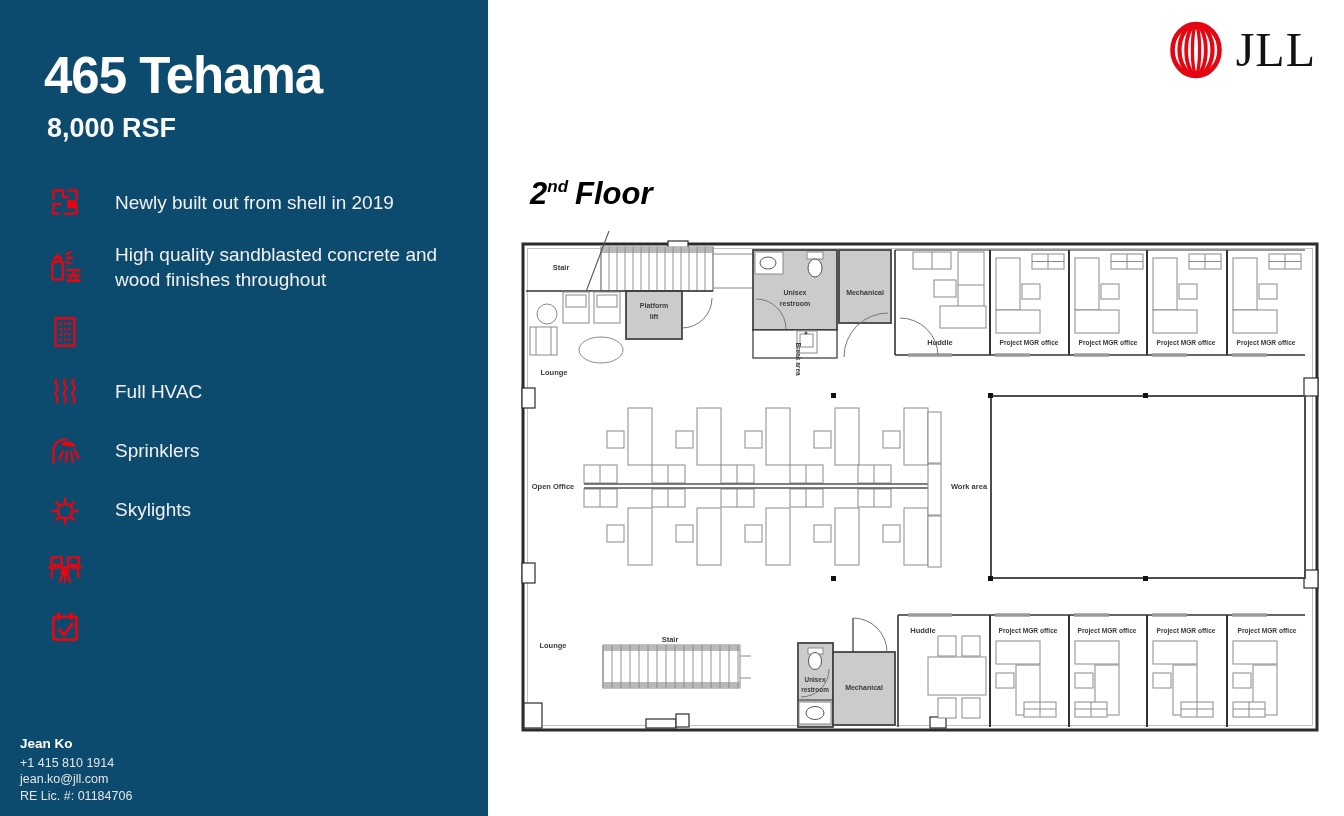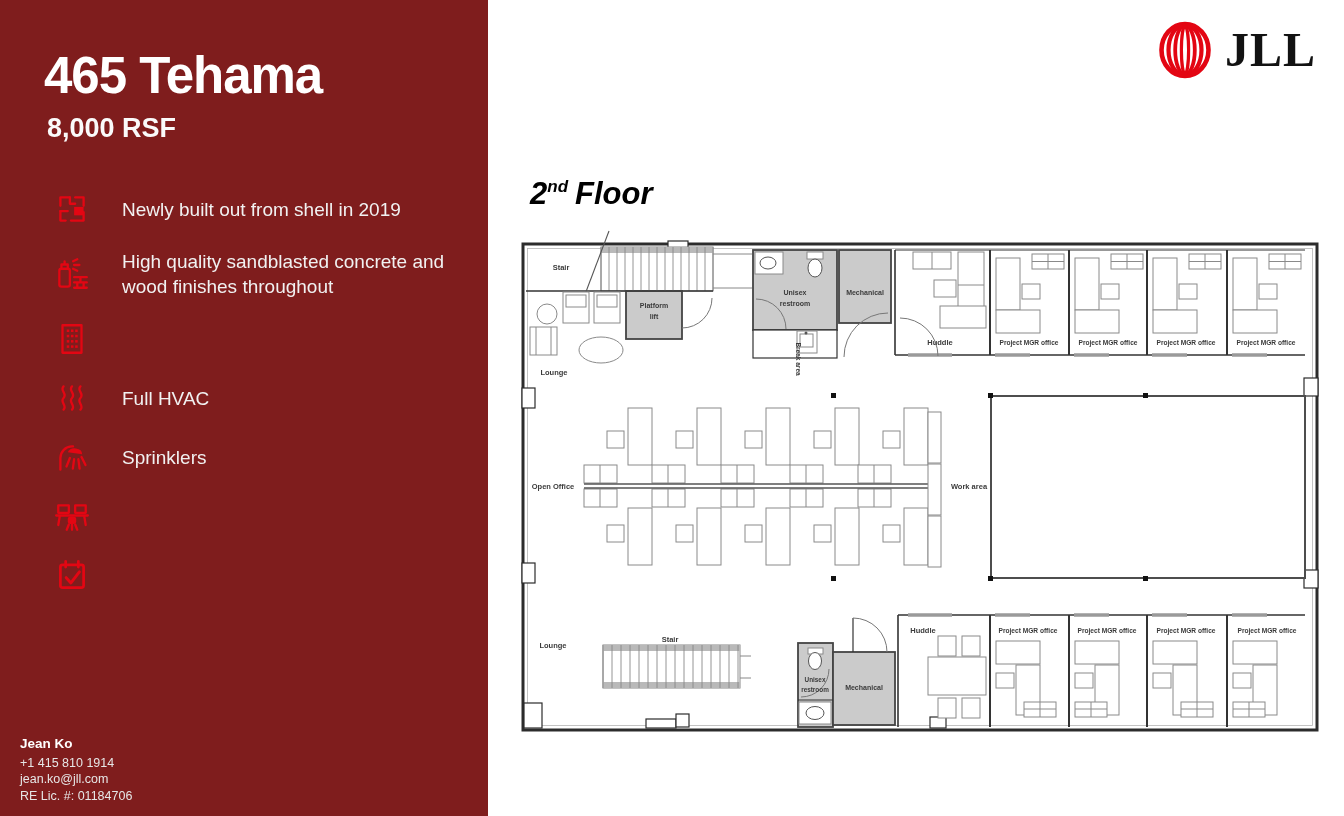--- a/index.html
+++ b/index.html
@@ -1,32 +1,32 @@
 <!DOCTYPE html>
 <html><head>
 <meta charset="utf-8">
 <style>
   html,body{margin:0;padding:0;background:#888;}
   .page{position:relative;width:1344px;height:816px;background:#ffffff;overflow:hidden;
         font-family:"Liberation Sans",sans-serif;margin:0 auto;}
   
-  .sidebar{position:absolute;left:0;top:0;bottom:0;width:488px;background:#7f1d1d;color:#fff;}
+  .sidebar{position:absolute;left:0;top:0;bottom:0;width:488px;background:#0c4a6e;color:#fff;}
   .title{position:absolute;left:44px;top:46px;font-size:51px;font-weight:700;letter-spacing:-1px;color:#fff;margin:0;}
   .rsf{position:absolute;left:47px;top:113px;font-size:27px;font-weight:700;color:#fafafa;}
-  .features{position:absolute;left:0;top:183px;margin:7px;padding:0;list-style:none;display:flex;flex-direction:column;gap:21px;width:100%;}
+  .features{position:absolute;left:0;top:183px;margin:0;padding:0;list-style:none;display:flex;flex-direction:column;gap:21px;width:100%;}
   .feat{display:flex;align-items:center;}
   .ficon{width:38px;height:38px;margin-left:46px;flex:none;}
   .ficon svg{width:100%;height:100%;display:block;}
   .ftext{margin-left:31px;font-size:19px;line-height:25px;color:#f1f1f1;max-width:335px;}
   .contact{position:absolute;left:20px;bottom:12px;font-size:12.5px;line-height:16.5px;color:#e6e6e6;}
   .c-name{font-weight:700;font-size:13.5px;margin-bottom:2px;color:#fff;}
   
   .logo{position:absolute;right:28px;top:20px;display:flex;align-items:center;gap:10px;}
   .logo-mark{width:60px;height:60px;}
-  .logo-text{font-family:"Liberation Serif",serif;font-weight:700;font-size:48px;color:#121212;letter-spacing:1px;line-height:1;}
+  .logo-text{font-family:"Liberation Serif",serif;font-weight:400;font-size:48px;color:#121212;letter-spacing:1px;line-height:1;}
   .floor-title{position:absolute;left:530px;top:176px;font-size:31px;font-weight:700;margin:0;}
   .floor-title sup{font-size:17px;position:relative;top:-1px;vertical-align:super;}
   .floor-word{margin-left:7px;}
   #plan{position:absolute;left:515px;top:225px;width:815px;height:515px;}
   #plan text{font-family:"Liberation Sans",sans-serif;}
 </style>
 </head>
 <body>
 
 <div class="page">
@@ -89,20 +89,29 @@
         </li>
         <li class="feat">
           <span class="ficon" style="color: rgb(227, 6, 19);">
             <svg viewBox="0 0 36 36" fill="none" stroke="currentColor" stroke-width="2.2" stroke-linecap="round" stroke-linejoin="round">
               <path d="M7,30 V19 a11,11 0 0 1 11,-11 h1"></path>
               <path d="M14,13.5 a7,5.5 0 0 1 13.6,1.8 z" fill="currentColor" stroke="none"></path>
               <path d="M16,19 l-3.2,8 M20,20 l-1.2,9 M24,20 l1.2,9 M27,18 l3.8,7.5"></path>
             </svg>
           </span>
           <span class="ftext">Sprinklers</span>
+        </li>
+        <li class="feat">
+          <span class="ficon" style="color: rgb(227, 6, 19);">
+            <svg viewBox="0 0 36 36" fill="none" stroke="currentColor" stroke-width="2.2" stroke-linecap="round" stroke-linejoin="round">
+              <circle cx="18" cy="20" r="7"></circle>
+              <path d="M18,8 v4 M18,28 v4 M6,20 h4 M26,20 h4 M9.5,11.5 l3,3 M23.5,25.5 l3,3 M26.5,11.5 l-3,3 M12.5,25.5 l-3,3"></path>
+            </svg>
+          </span>
+          <span class="ftext">Skylights</span>
         </li>
         <li class="feat">
           <span class="ficon" style="color: rgb(227, 6, 19);">
             <svg viewBox="0 0 36 36" fill="none" stroke="currentColor" stroke-width="2.2" stroke-linecap="round" stroke-linejoin="round">
               <rect x="5" y="8" width="10" height="7"></rect>
               <rect x="21" y="8" width="10" height="7"></rect>
               <path d="M3,17.5 h30 M6.5,17.5 l-1.5,9 M29.5,17.5 l1.5,9"></path>
               <rect x="14" y="18.5" width="8" height="7" rx="2.5" fill="currentColor" stroke="none"></rect>
               <path d="M15,26 l-2,5 M21,26 l2,5 M18,26 v5"></path>
             </svg>

